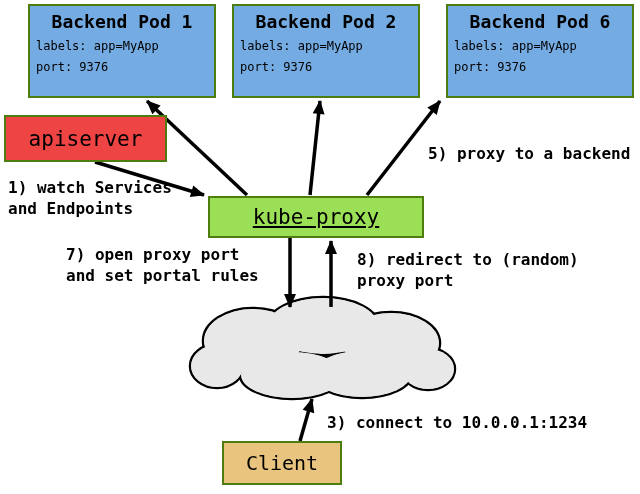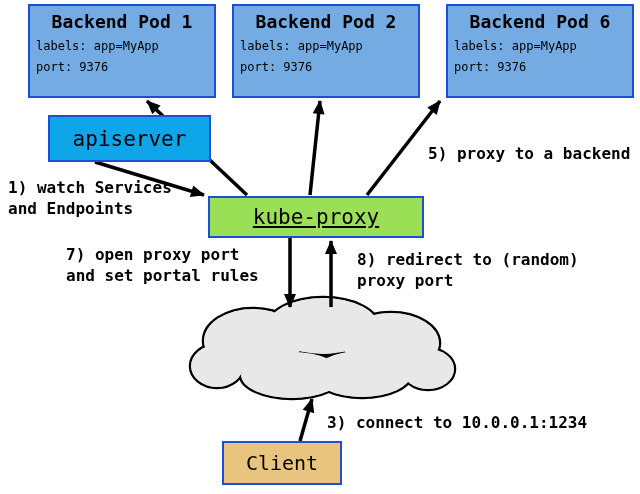--- a/index.html
+++ b/index.html
@@ -6,21 +6,21 @@
   html, body { background: #ffffff; }
   body { font-family: "DejaVu Sans Mono", monospace; color: #000; }
   .canvas {
     position: relative;
     width: 640px;
     height: 494px;
     background: #ffffff;
     overflow: hidden;
   }
   .layer { position: absolute; left: 0; top: 0; width: 640px; height: 494px; }
-  .node { position: absolute; border: 2px solid #1d4ed8; }
+  .node { position: absolute; border: 2px solid #4d7c0f; }
   .pod { top: 4px; width: 188px; height: 94px; }
   .pod-1 { left: 28px; }
   .pod-2 { left: 232px; }
   .pod-3 { left: 446px; }
   .pod-title {
     text-align: center;
     font-weight: bold;
     font-size: 18px;
     margin-top: 5px;
   }
@@ -117,21 +117,21 @@
     <div class="pod-line">labels: app=MyApp</div>
     <div class="pod-line">port: 9376</div>
   </div>
 
   <div class="node pod pod-3" style="background-color: rgb(116, 171, 226);">
     <div class="pod-title">Backend Pod 6</div>
     <div class="pod-line">labels: app=MyApp</div>
     <div class="pod-line">port: 9376</div>
   </div>
 
-  <div class="node apiserver" style="background-color: #0ea5e9; margin-left: 44px;">
+  <div class="node apiserver" style="background-color: #ef4444;">
     <span>apiserver</span>
   </div>
 
   <div class="node kubeproxy" style="background-color: rgb(155, 223, 86); text-decoration: underline;">
     <span>kube-proxy</span>
   </div>
 
 
   <div class="node client" style="background-color: rgb(233, 196, 127);">
     <span>Client</span>

